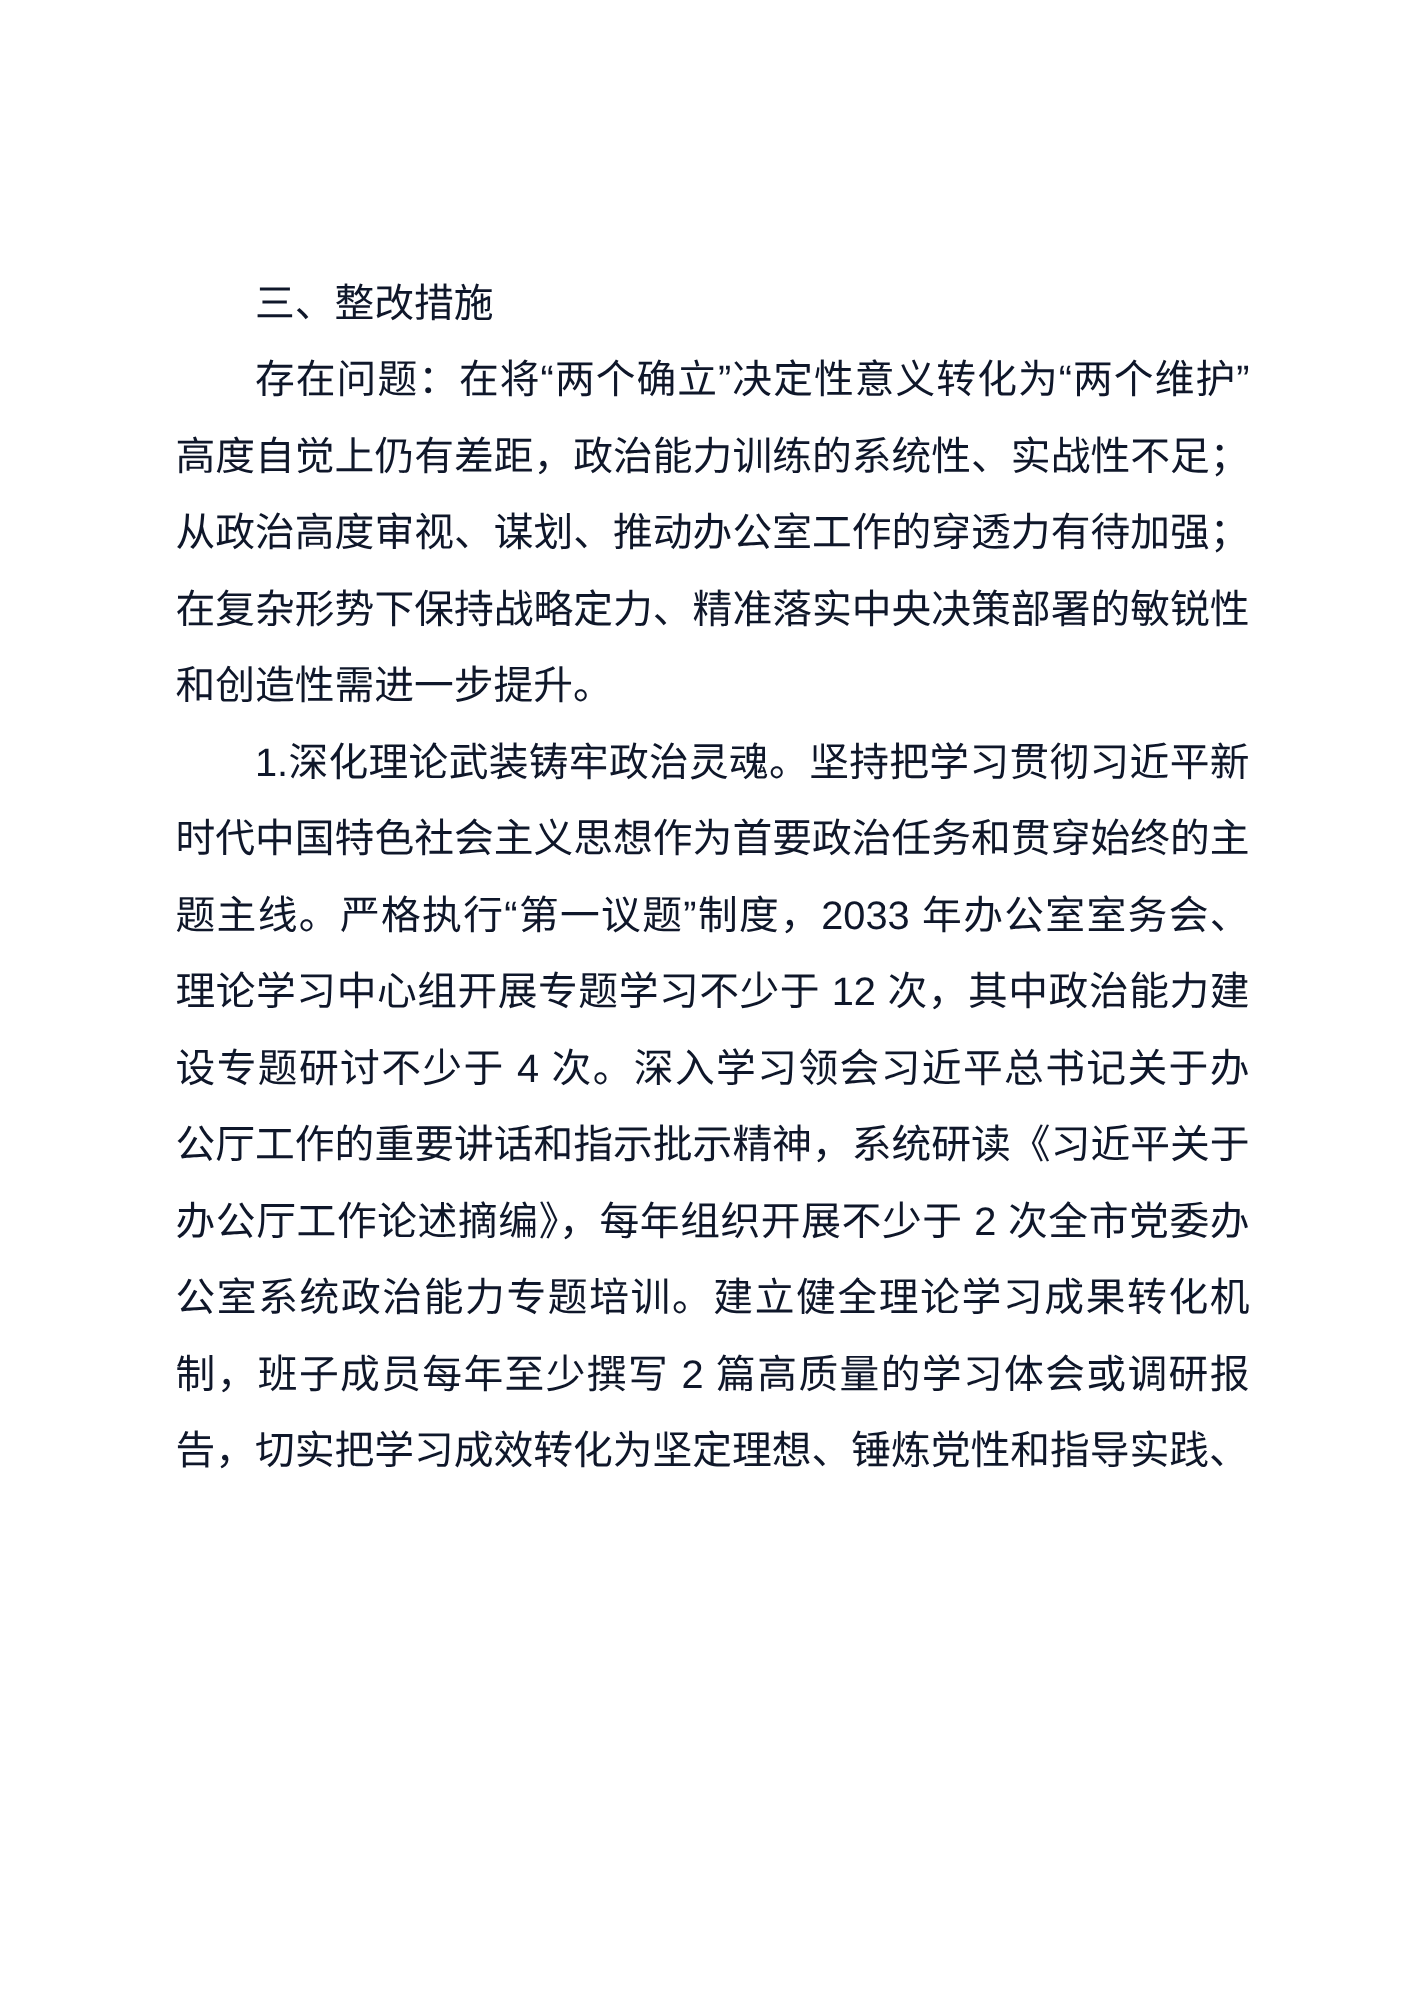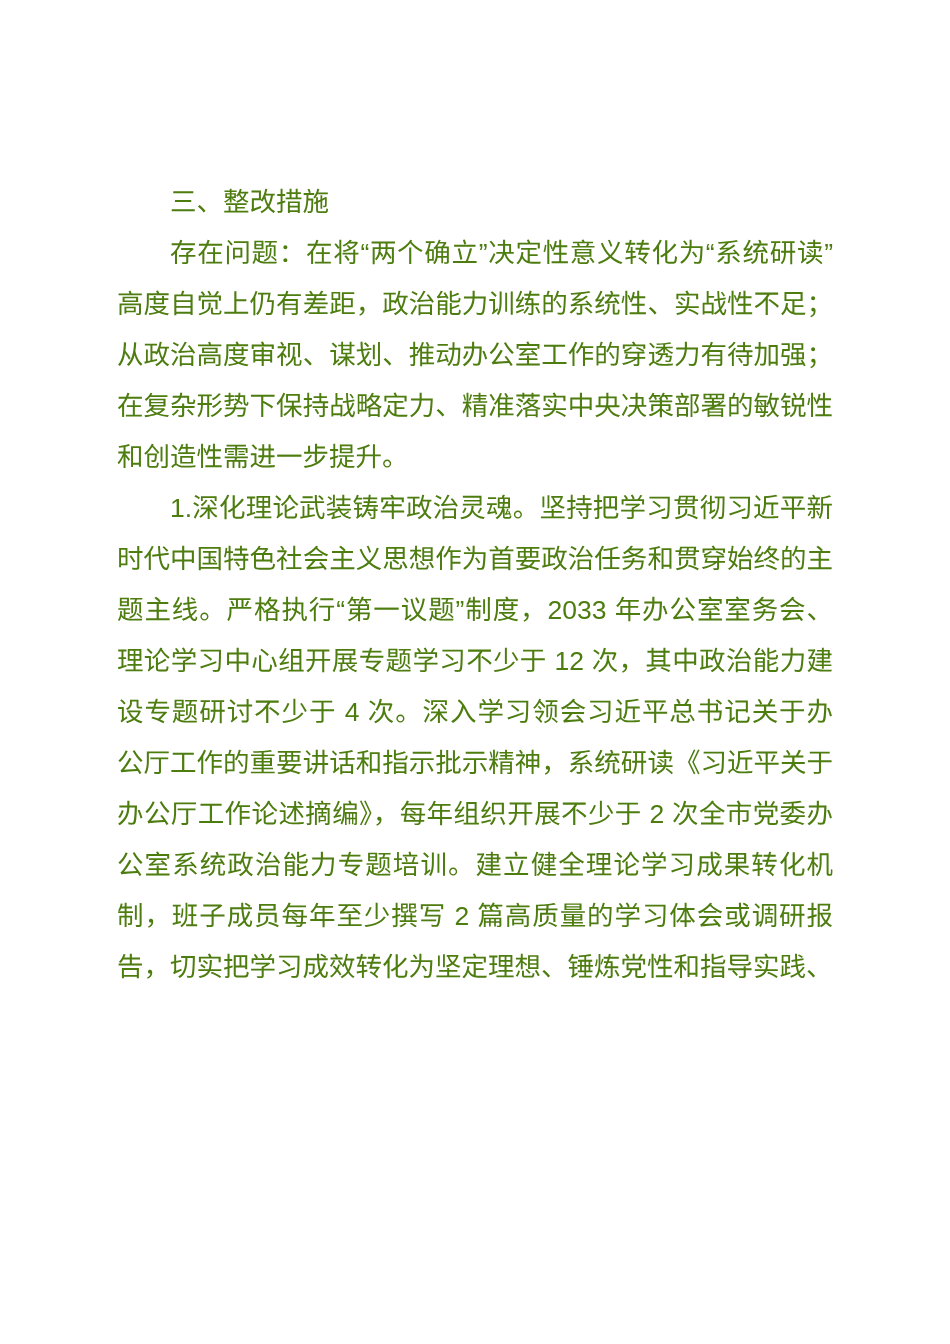--- a/index.html
+++ b/index.html
@@ -16,31 +16,31 @@
   .doc-page {
     box-sizing: border-box;
     width: 950px;
     height: 1344px;
     background: #ffffff;
     padding: 177px 117px 0 117px;
   }
   .doc-page p {
     margin: 0;
     padding: 0;
-    color: #4d7c0f;
+    color: #0f172a;
     font-size: 26.5px;
     line-height: 51px;
     text-align: justify;
     text-justify: inter-ideograph;
     text-indent: 2em;
     word-break: break-all;
     overflow-wrap: break-word;
     font-kerning: none;
   }
 </style>
 </head>
 <body>
 
 <div class="doc-page">
   <p>三、整改措施</p>
-  <p>存在问题：在将“两个确立”决定性意义转化为“系统研读”高度自觉上仍有差距，政治能力训练的系统性、实战性不足；从政治高度审视、谋划、推动办公室工作的穿透力有待加强；在复杂形势下保持战略定力、精准落实中央决策部署的敏锐性和创造性需进一步提升。</p>
+  <p>存在问题：在将“两个确立”决定性意义转化为“两个维护”高度自觉上仍有差距，政治能力训练的系统性、实战性不足；从政治高度审视、谋划、推动办公室工作的穿透力有待加强；在复杂形势下保持战略定力、精准落实中央决策部署的敏锐性和创造性需进一步提升。</p>
   <p>1.深化理论武装铸牢政治灵魂。坚持把学习贯彻习近平新时代中国特色社会主义思想作为首要政治任务和贯穿始终的主题主线。严格执行“第一议题”制度，2033 年办公室室务会、理论学习中心组开展专题学习不少于 12 次，其中政治能力建设专题研讨不少于 4 次。深入学习领会习近平总书记关于办公厅工作的重要讲话和指示批示精神，系统研读《习近平关于办公厅工作论述摘编》，每年组织开展不少于 2 次全市党委办公室系统政治能力专题培训。建立健全理论学习成果转化机制，班子成员每年至少撰写 2 篇高质量的学习体会或调研报告，切实把学习成效转化为坚定理想、锤炼党性和指导实践、</p>
 </div>
 
 </body></html>

